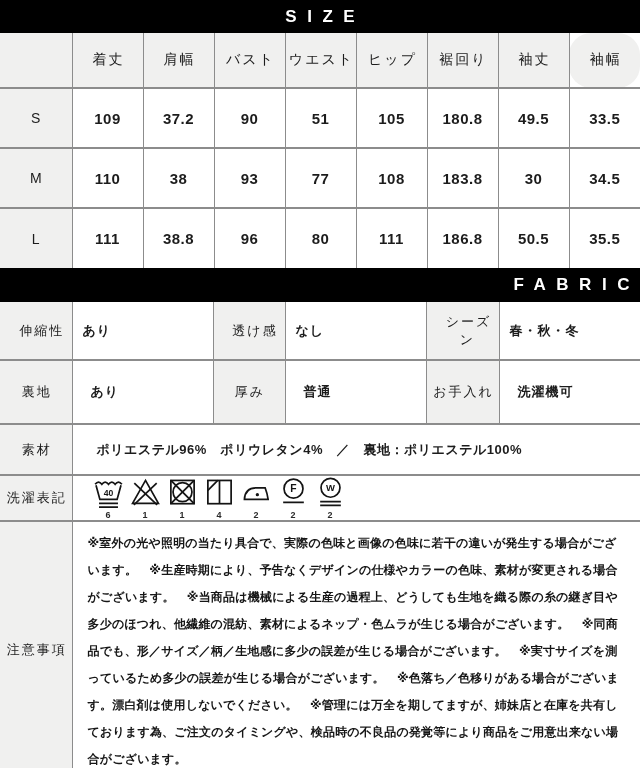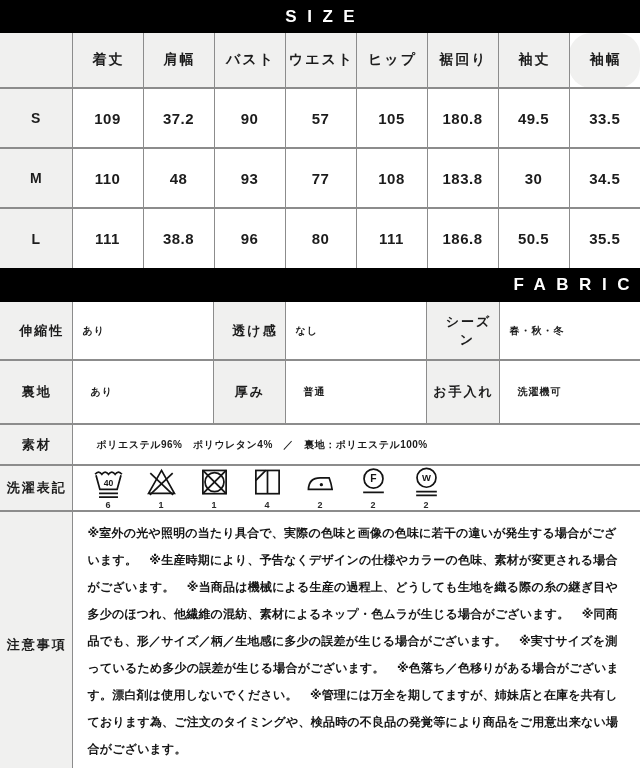--- a/index.html
+++ b/index.html
@@ -27,48 +27,48 @@
     border-bottom-width: 2px;
     overflow: hidden;
   }
   td:first-child { border-left: 0; }
   td:last-child  { border-right: 0; border-radius: 22px; }
   tr:last-child td { border-bottom-width: 0; }
   .fabric-table tr:last-child td { border-bottom-width: 2px; }
 
   .lbl {
     background: #f0f0ef; text-align: center; vertical-align: middle;
-    font-weight: bold; font-size: 13px; letter-spacing: 2px; text-indent: 2px;
+    font-weight: normal; font-size: 13px; letter-spacing: 2px; text-indent: 2px;
     color: #1c1c1c;
   }
   .size-table .lbl { font-size: 14px; }
   .size-table .rowlbl { font-size: 14px; letter-spacing: 0; text-indent: 0; }
   .val {
     background: #fff; text-align: center; vertical-align: middle;
     font-weight: bold; font-size: 15px; letter-spacing: 0.5px; margin-top: 28px;
   }
   .fval {
     background: #fff; text-align: left; vertical-align: middle;
-    font-weight: bold; font-size: 10px; padding-left: 18px; letter-spacing: 1px;
+    font-weight: bold; font-size: 13px; padding-left: 18px; letter-spacing: 1px;
   }
 
   .size-table .h-row td { height: 55px; }
   .size-table .d-row td { height: 60px; }
 
   .fabric-table .f-row1 td { height: 58px; padding-left: 10px; }
   .fabric-table .f-row2 td { height: 64px; }
 
   .info-table { height: 353px; }
-  .info-table .r-material td { height: 40px; }
+  .info-table .r-material td { height: 50px; }
   .info-table .r-remarks  td { height: 52px; }
   .info-table .r-care     td { height: 44px; }
   .info-table .material-val { padding-left: 24px; letter-spacing: 0.5px; }
 
   .care-cell { background: #fff; vertical-align: middle; padding-left: 19px; }
-  .care-row { display: flex; align-items: flex-start; gap: 20px; }
+  .care-row { display: flex; align-items: flex-start; gap: 4px; }
   .care-item { width: 33px; display: flex; flex-direction: column; align-items: center; }
   .ci { width: 31px; height: 33px; display: block; }
   .ci path, .ci line, .ci rect, .ci circle { fill: none; stroke: #141414; stroke-width: 2; stroke-linecap: butt; }
   .ci .fill { fill: #141414; stroke: none; }
   .ci text { fill: #141414; stroke: none; font-weight: bold; text-anchor: middle; font-family: "Liberation Sans", sans-serif; }
   .care-num { font-size: 9px; font-weight: bold; color: #2a2a2a; margin-top: 1px; }
 
   .notes-cell { background: #fff; vertical-align: top; padding: 8px 12px 0 15px; }
   .notes-text {
     font-size: 12px; font-weight: bold; line-height: 27px;
@@ -106,30 +106,30 @@
       <td class="lbl">ヒップ</td>
       <td class="lbl">裾回り</td>
       <td class="lbl">袖丈</td>
       <td class="lbl">袖幅</td>
     </tr>
     <tr class="d-row">
       <td class="lbl rowlbl">S</td>
       <td class="val">109</td>
       <td class="val">37.2</td>
       <td class="val">90</td>
-      <td class="val">57</td>
+      <td class="val">51</td>
       <td class="val">105</td>
       <td class="val">180.8</td>
       <td class="val">49.5</td>
       <td class="val">33.5</td>
     </tr>
     <tr class="d-row">
       <td class="lbl rowlbl">M</td>
       <td class="val">110</td>
-      <td class="val">48</td>
+      <td class="val">38</td>
       <td class="val">93</td>
       <td class="val">77</td>
       <td class="val">108</td>
       <td class="val">183.8</td>
       <td class="val">30</td>
       <td class="val">34.5</td>
     </tr>
     <tr class="d-row">
       <td class="lbl rowlbl">L</td>
       <td class="val">111</td>

